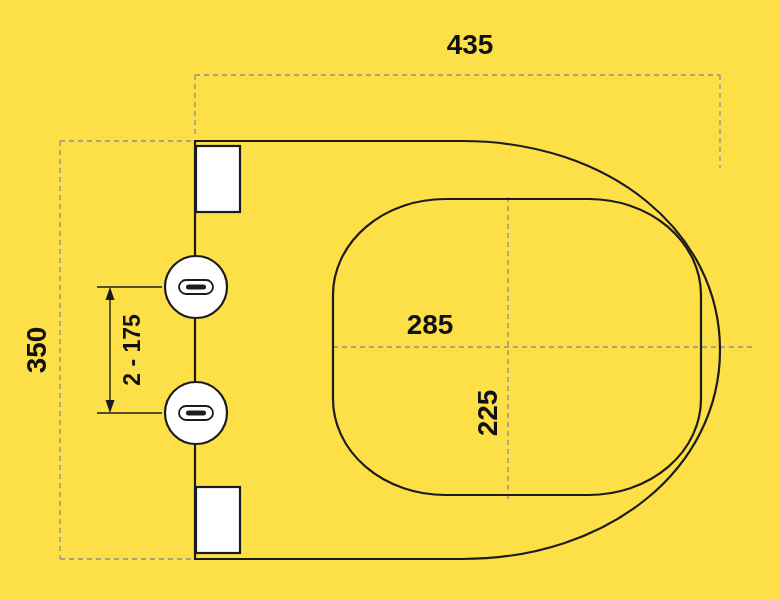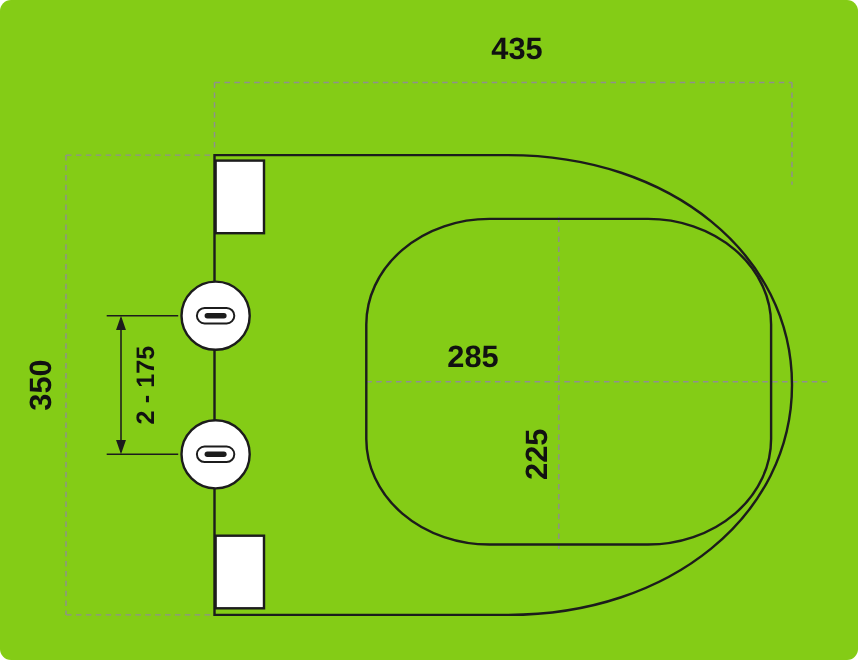--- a/index.html
+++ b/index.html
@@ -1,20 +1,19 @@
 <!DOCTYPE html>
 <html><head>
 <meta charset="utf-8">
 <style>
   html, body { margin: 0; padding: 0; background: #ffffff; }
   .canvas {
     width: 780px; height: 600px; position: relative;
-    background: #84cc16; overflow: hidden;
+    background: #fde047; overflow: hidden;
     font-family: "Liberation Sans", sans-serif;
-    border-radius: 10px;
   }
   svg text {
     fill: #111111;
     font-family: "Liberation Sans", sans-serif;
     font-weight: 600;
   }
   .dim-text { font-size: 28px; }
   .dim-text-small { font-size: 23px; }
   .outline { fill: none; stroke: #1c1c1c; stroke-width: 2.2; }
   .outline-fill { fill: #ffffff; stroke: #1c1c1c; stroke-width: 2.2; }

